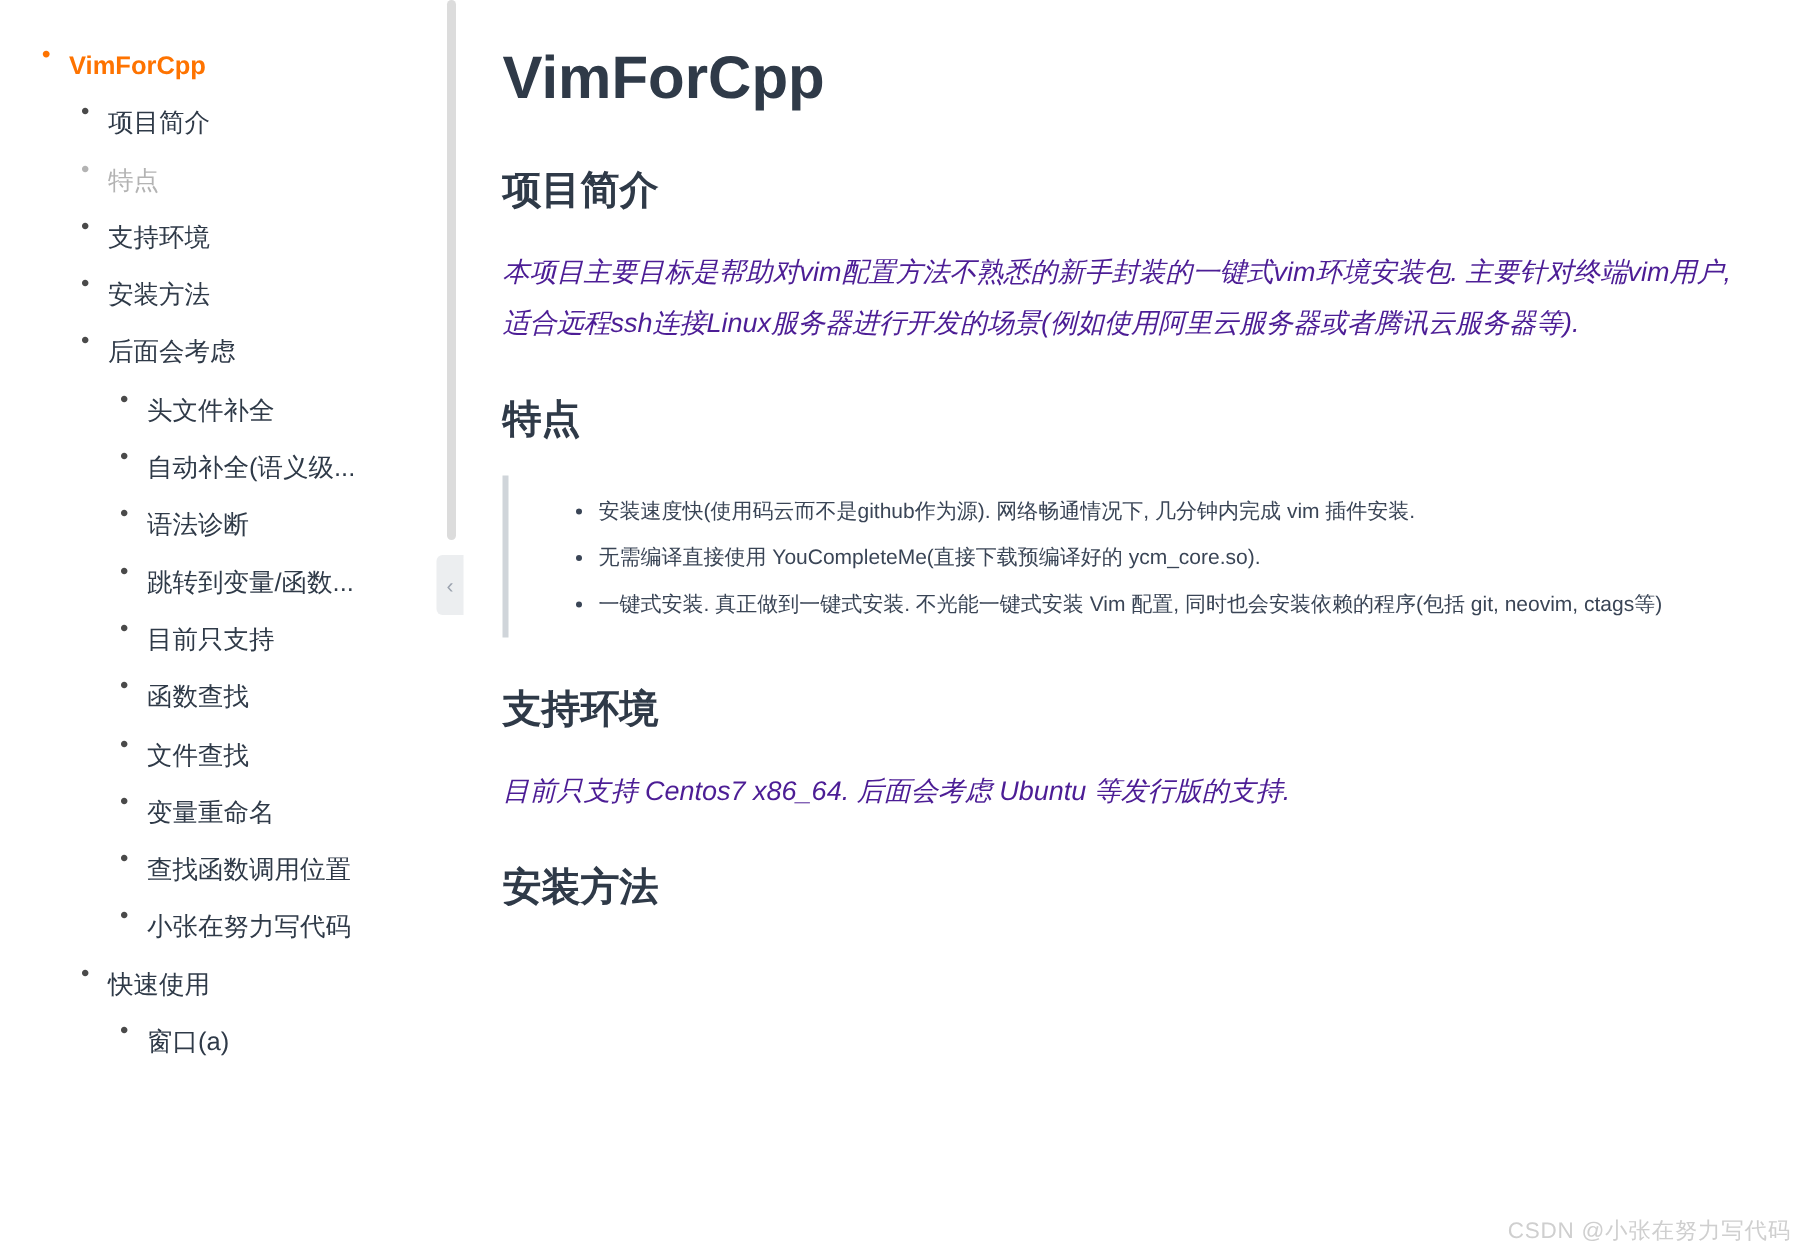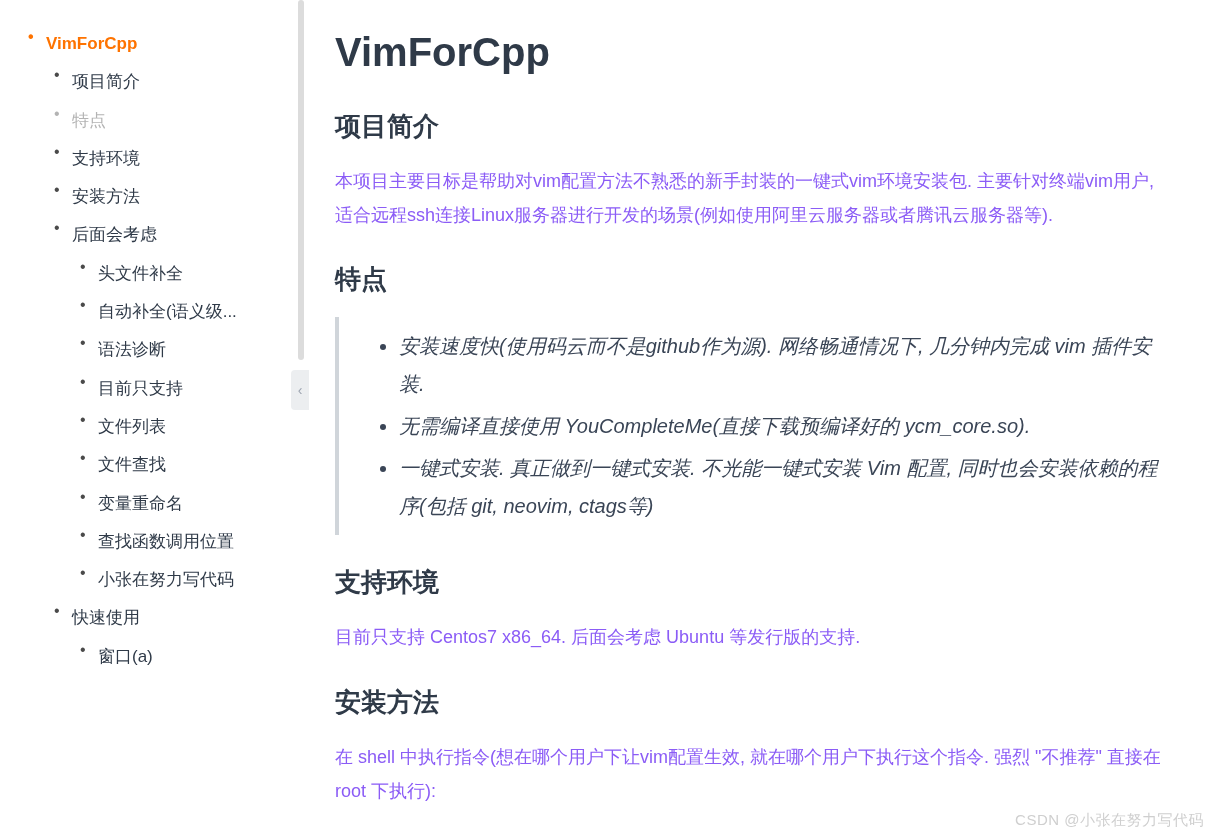--- a/index.html
+++ b/index.html
@@ -68,38 +68,38 @@
   }
   h2 {
     font-size: 26px;
     font-weight: 700;
     color: #2f3a48;
     margin: 30px 0 20px 0;
   }
   p.body-text {
     font-size: 18px;
     line-height: 1.9;
-    color: #8b5cf6;
+    color: #4c1d95;
     margin-bottom: 8px;
+    font-style: italic;
   }
   blockquote.feature-block {
     border-left: 4px solid #d0d5da;
     margin: 18px 0 10px 0;
     padding: 6px 0 6px 4px;
   }
   ul.feature-list {
     list-style: disc;
     padding-left: 56px;
   }
   ul.feature-list li {
-    font-size: 20px;
+    font-size: 14px;
     line-height: 1.9;
     color: #3a4556;
     margin: 4px 0;
-    font-style: italic;
   }
   
   ul.toc { list-style: none; }
   ul.toc > li { position: relative; padding-left: 26px; margin: 8px 0; }
   ul.toc > li::before {
     content: "•";
     position: absolute;
     left: 8px;
     top: 0;
     color: #4a4a4a;
@@ -120,21 +120,21 @@
   ul.toc ul > li::before {
     content: "•";
     position: absolute;
     left: 8px;
     top: 0;
     color: #4a4a4a;
     font-size: 16px;
   }
   .watermark {
     position: absolute;
-    right: 4px;
+    right: 14px;
     bottom: 6px;
     font-size: 15px;
     color: #cfcfcf;
     letter-spacing: 0.5px;
     pointer-events: none;
   }
 </style>
 </head>
 <body>
 
@@ -144,22 +144,23 @@
       <ul>
         <li><a>项目简介</a></li>
         <li class="muted"><a>特点</a></li>
         <li><a>支持环境</a></li>
         <li><a>安装方法</a></li>
         <li><a>后面会考虑</a>
           <ul>
             <li><a>头文件补全</a></li>
             <li><a>自动补全(语义级...</a></li>
             <li><a>语法诊断</a></li>
+            <li><a>跳转到变量/函数...</a></li>
             <li><a>目前只支持</a></li>
-            <li><a>文件列表</a></li>
+            <li><a>函数查找</a></li>
             <li><a>文件查找</a></li>
             <li><a>变量重命名</a></li>
             <li><a>查找函数调用位置</a></li>
             <li><a>小张在努力写代码</a></li>
           </ul>
         </li>
         <li><a>快速使用</a>
           <ul>
             <li><a>窗口(a)</a></li>
           </ul>
@@ -188,16 +189,15 @@
       <li>安装速度快(使用码云而不是github作为源). 网络畅通情况下, 几分钟内完成 vim 插件安装.</li>
       <li>无需编译直接使用 YouCompleteMe(直接下载预编译好的 ycm_core.so).</li>
       <li>一键式安装. 真正做到一键式安装. 不光能一键式安装 Vim 配置, 同时也会安装依赖的程序(包括 git, neovim, ctags等)</li>
     </ul>
   </blockquote>
 
   <h2>支持环境</h2>
   <p class="body-text">目前只支持 Centos7 x86_64. 后面会考虑 Ubuntu 等发行版的支持.</p>
 
   <h2>安装方法</h2>
-  <p class="body-text">在 shell 中执行指令(想在哪个用户下让vim配置生效, 就在哪个用户下执行这个指令. 强烈 "不推荐" 直接在 root 下执行):</p>
 </main>
 
 <div class="watermark">CSDN @小张在努力写代码</div>
 
 </body></html>

